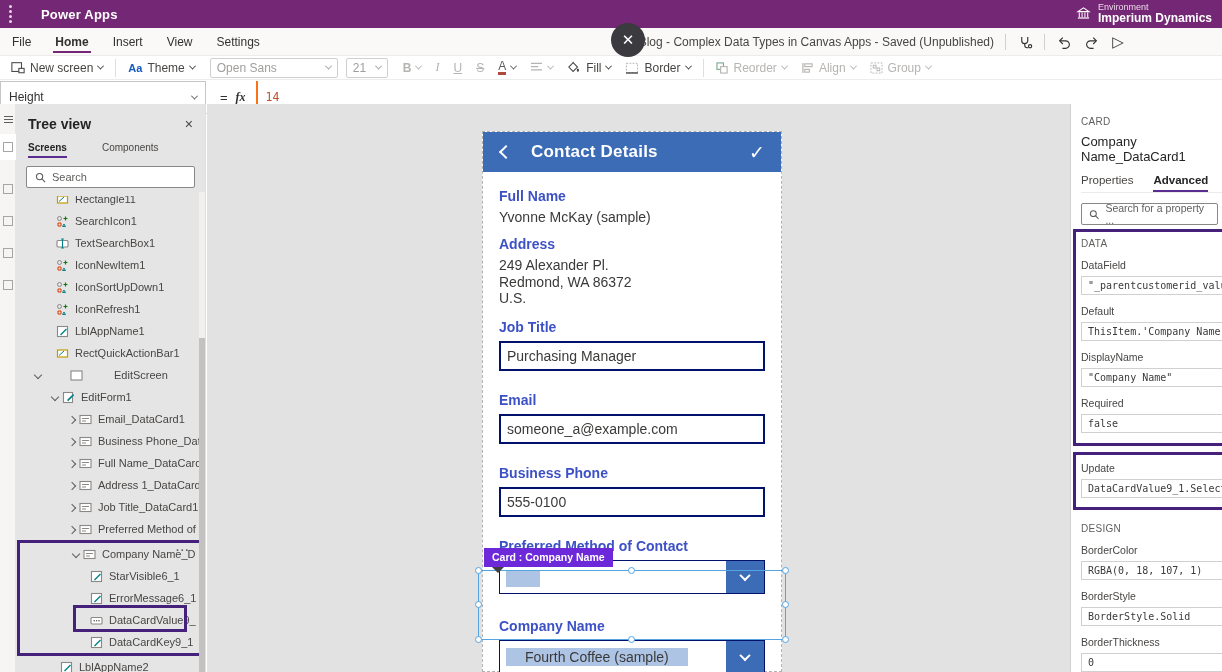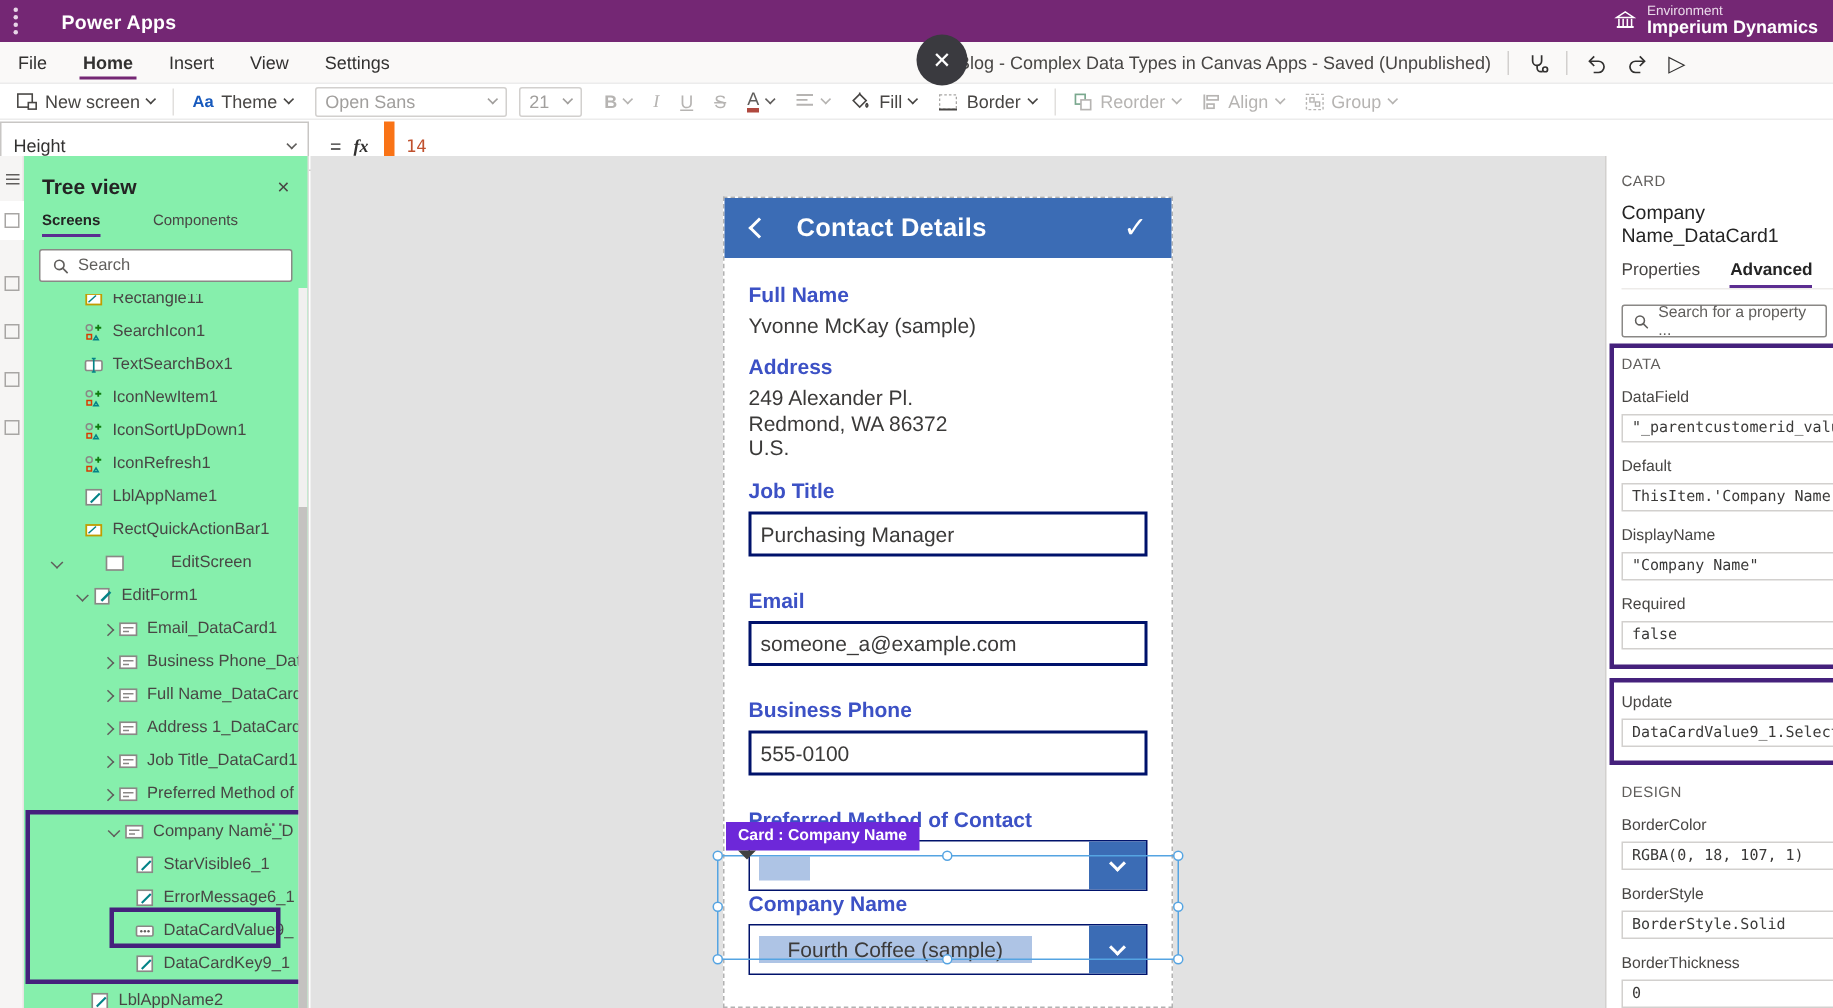--- a/index.html
+++ b/index.html
@@ -37,34 +37,34 @@
   .size-box { width:42px; height:20px; border:1px solid #d2d0ce; border-radius:2px; color:#a19f9d; display:flex; align-items:center; padding:0 6px; justify-content:space-between; margin-left:8px; }
   .glyph-b { font-weight:bold; } .glyph-i { font-style:italic; font-family:"Liberation Serif",serif; }
   .glyph-u { text-decoration:underline; } .glyph-s { text-decoration:line-through; }
   .glyph-a { border-bottom:3px solid #b0493f; line-height:1; }
 
   
   .formulabar { position:absolute; left:0; top:81px; width:1222px; height:33px; background:#fff; border-bottom:1px solid #d2d0ce; display:flex; align-items:stretch; font-size:12px; }
   .prop-box { width:206px; border:1px solid #c8c6c4; display:flex; align-items:center; justify-content:space-between; padding:0 8px; color:#323130; }
   .eq { display:flex; align-items:center; padding:0 8px 0 14px; color:#323130; font-size:13px; }
   .fx { display:flex; align-items:center; font-family:"Liberation Serif",serif; font-style:italic; font-weight:bold; padding-right:10px; color:#323130;text-align:center; }
-  .formula-input { flex:1; border-left:7px solid #f97316; display:flex; align-items:center; padding-left:8px; color:#c0512e; font-family:"DejaVu Sans Mono",monospace; font-size:11.5px; }
+  .formula-input { flex:1; border-left:2px solid #f97316; display:flex; align-items:center; padding-left:8px; color:#c0512e; font-family:"DejaVu Sans Mono",monospace; font-size:11.5px; }
 
   
   .main { position:absolute; left:0; top:104px; width:1222px; height:568px; }
 
   
   .rail { position:absolute; left:0; top:0; width:16px; height:568px; background:#f6f5f4; border-right:1px solid #e8e6e4; }
   .rail-ham { position:absolute; left:4px; top:12px; width:9px; display:flex; flex-direction:column; gap:2px; }
   .rail-ham i { height:1px; background:#605e5c; }
   .rail-sel { position:absolute; left:0; top:30px; width:16px; height:26px; background:#fff; display:flex; align-items:center; justify-content:center; }
   .rail-ic { position:absolute; left:3px; width:10px; height:10px; border:1px solid #a8a6a4; }
 
   
-  .tree-panel { position:absolute; left:16px; top:0; width:190px; height:568px; background:#86efac; border-right:1px solid #e1dfdd; overflow:hidden; }
+  .tree-panel { position:absolute; left:16px; top:0; width:190px; height:568px; background:#e5e5e5; border-right:1px solid #e1dfdd; overflow:hidden; }
   .tp-head { display:flex; align-items:center; justify-content:space-between; padding:12px 12px 0 12px; }
   .tp-title { font-size:14px; font-weight:bold; color:#242424; }
   .tp-close { font-size:14px; color:#484644; }
   .tp-tabs { display:flex; gap:35px; padding:10px 0 0 12px; font-size:10px; color:#484644; }
   .tp-tab { padding-bottom:5px; position:relative; }
   .tp-tab.active { font-weight:bold; color:#242424; }
   .tp-tab.active::after { content:''; position:absolute; left:0; right:0; bottom:0; height:2px; background:#5c2d91; }
   .tp-search { margin:8px 10px 0 10px; height:22px; background:#fff; border:1px solid #8a8886; border-radius:2px; display:flex; align-items:center; gap:6px; padding:0 8px; color:#605e5c; font-size:11px; }
   .tree-list { margin-top:8px; overflow:hidden; }
   .trow { display:flex; align-items:center; height:22px; font-size:11px; color:#484644; white-space:nowrap; position:relative; padding-right:4px; }
@@ -696,21 +696,21 @@
         <div class="f-lb mt21">Preferred Method of Contact</div>
         <div class="f-dd mt6">
           <span class="dd-text">
               <span class="dd-blank-hl"></span>
             </span>
           <span class="dd-btn">
               <i></i>
             </span>
         </div>
 
-        <div class="f-lb" style="">Company Name</div>
+        <div class="f-lb" style="margin-top:24px">Company Name</div>
         <div class="f-dd mt6">
           <span class="dd-text">
               <span class="dd-hl">Fourth Coffee (sample)</span>
             </span>
           <span class="dd-btn">
               <i></i>
             </span>
         </div>
       </div>
     </div>

